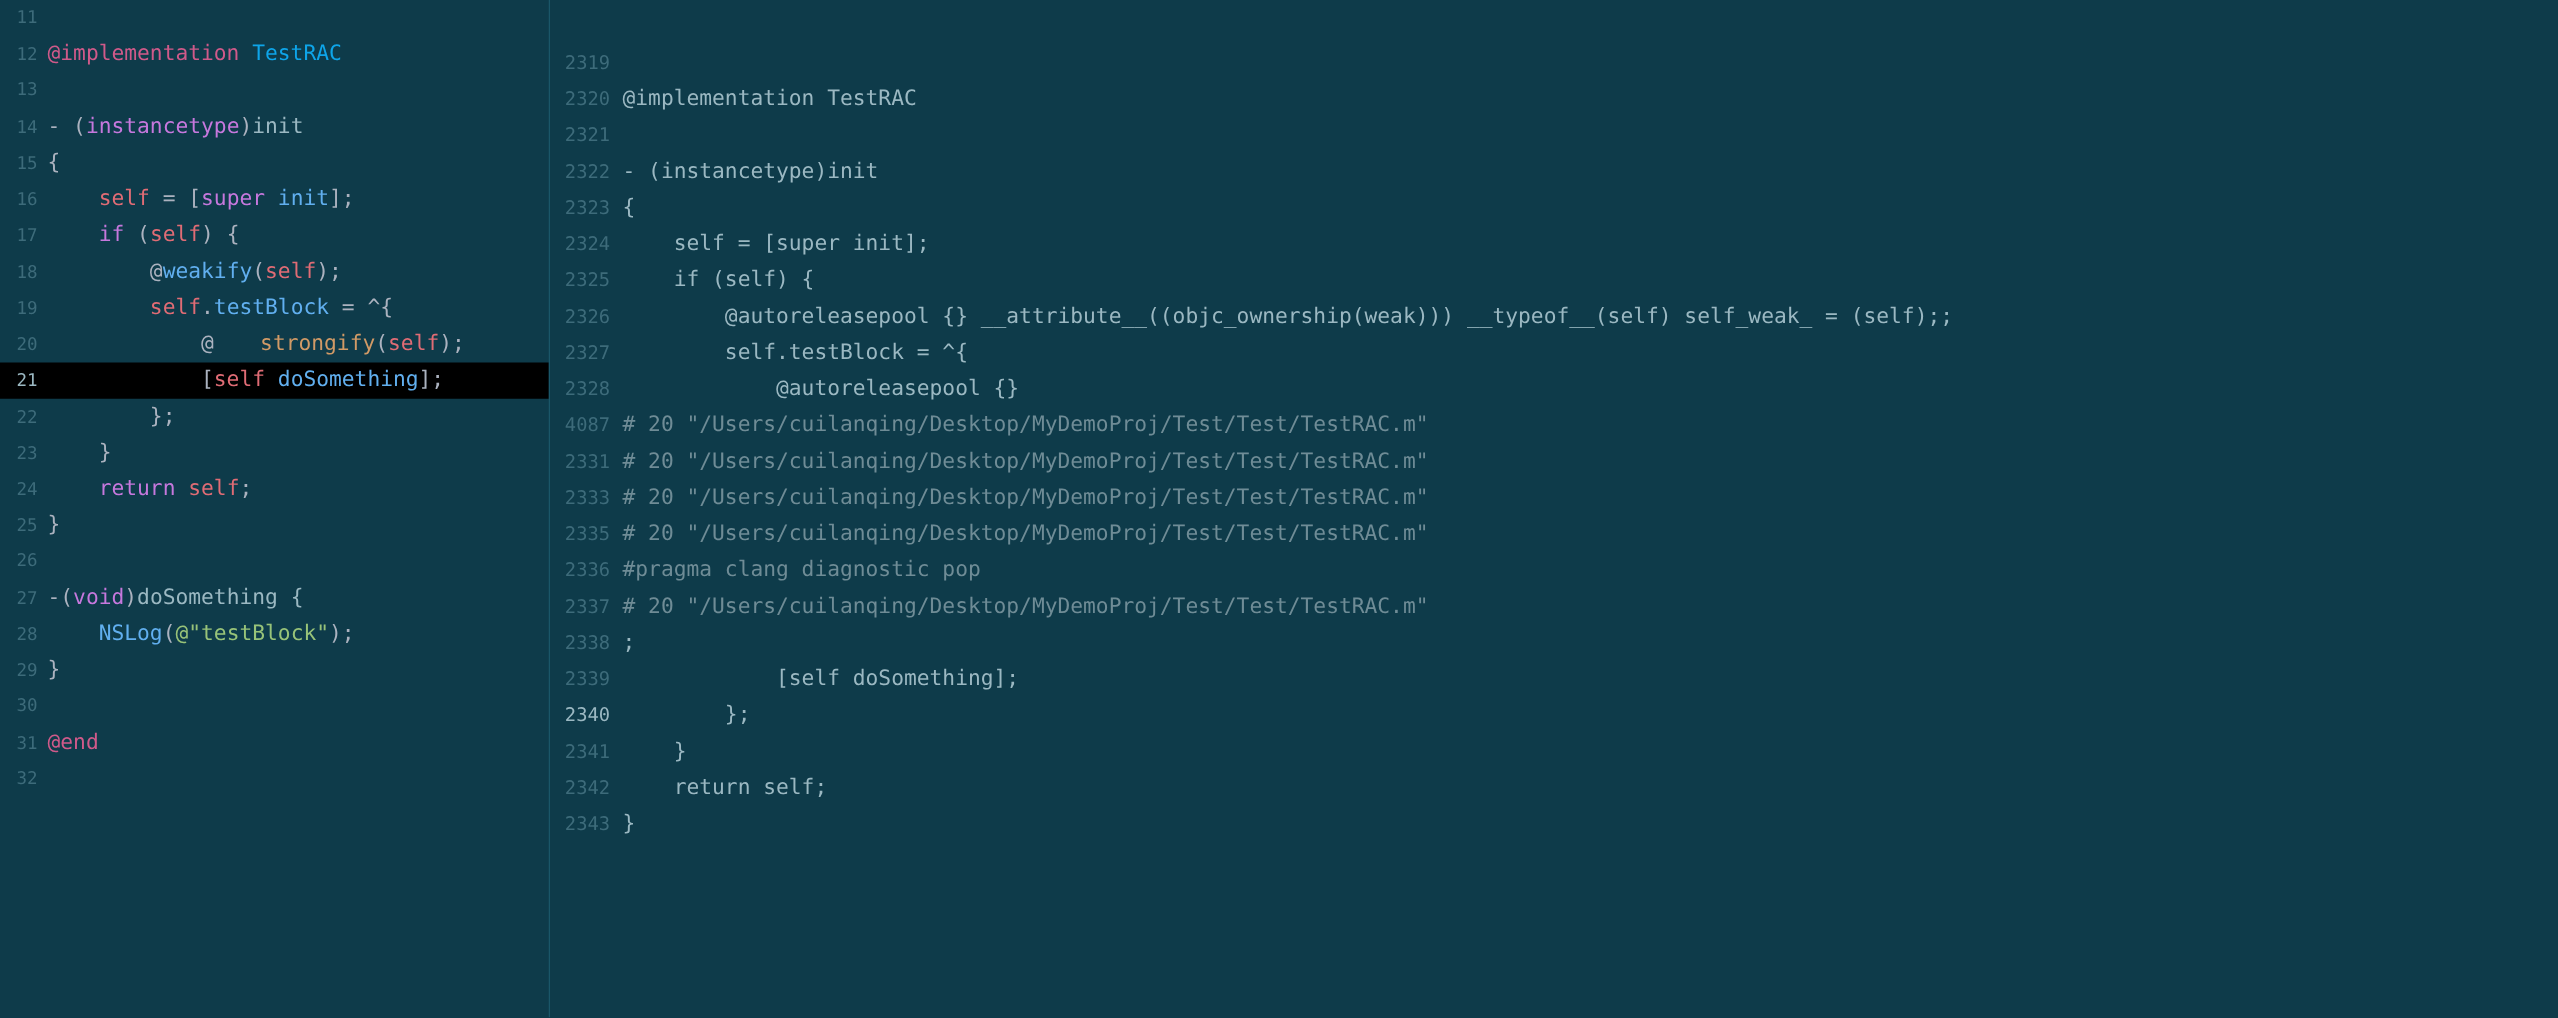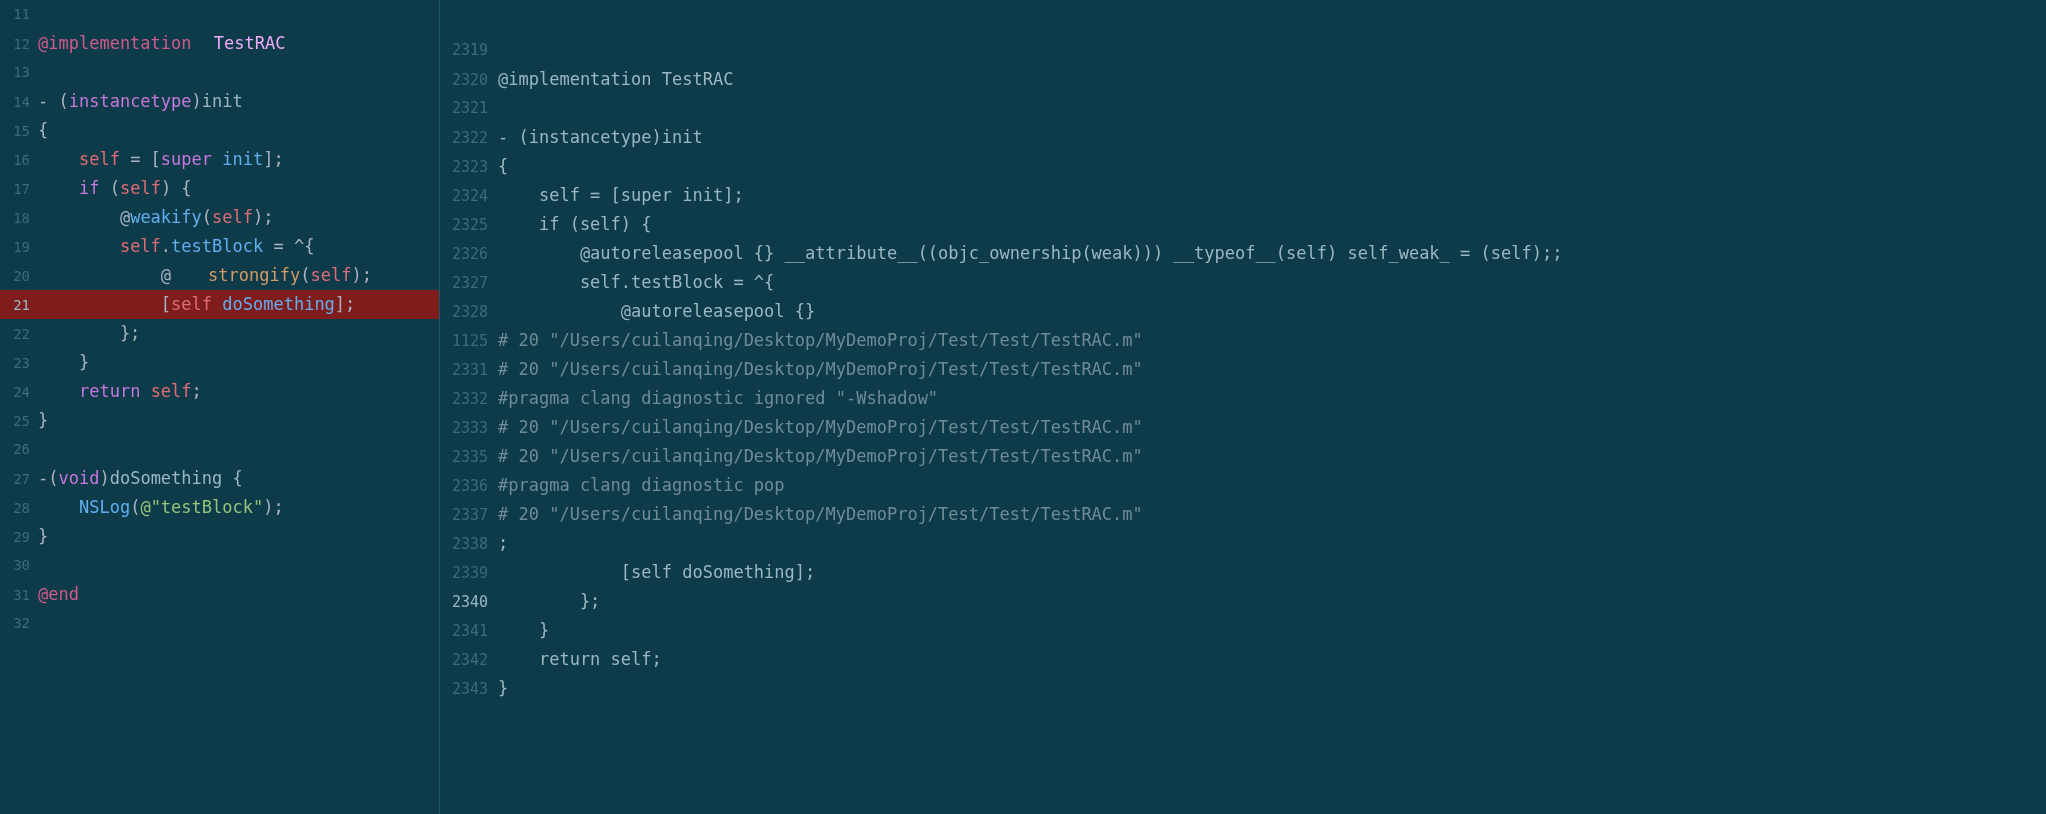--- a/index.html
+++ b/index.html
@@ -25,21 +25,21 @@
   .pane-right {
     flex: 1;
     margin-top: 36px;
   }
   .line {
     display: flex;
     align-items: baseline;
     white-space: pre;
     height: 29px;
   }
-  .line.active-left { background: #7f1d1d; }
+  .line.active-left { background: #000000; }
   .gutter {
     display: inline-block;
     width: 38px;
     text-align: right;
     padding-right: 8px;
     color: #3d6b7a;
     font-size: 14px;
     user-select: none;
     flex-shrink: 0;
   }
@@ -52,21 +52,21 @@
     color: #3d6b7a;
     font-size: 15px;
     user-select: none;
     flex-shrink: 0;
   }
   .gutter-r.curr { color: #9bb8c2; }
   .code { flex: 1; }
   
   .c-kw   { color: #c678dd; } 
   .c-at   { color: #d05a8a; } 
-  .c-id   { color: #f0abfc; margin-left: 12px; } 
+  .c-id   { color: #0ea5e9; } 
   .c-fn   { color: #61afef; } 
   .c-self { color: #e06c75; } 
   .c-str  { color: #98c379; } 
   .c-op   { color: #abb2bf; }
   .c-pl   { color: #9bb8c2; } 
   .c-dim  { color: #6f8c96; } 
   .c-strongify { color: #d19a66; margin-left: 37px; }
 </style>
 </head>
 <body>
@@ -99,23 +99,22 @@
     <div class="line"><span class="gutter-r">2319</span><span class="code"></span></div>
     <div class="line"><span class="gutter-r">2320</span><span class="code"><span class="c-pl">@implementation TestRAC</span></span></div>
     <div class="line"><span class="gutter-r">2321</span><span class="code"></span></div>
     <div class="line"><span class="gutter-r">2322</span><span class="code"><span class="c-pl">- (instancetype)init</span></span></div>
     <div class="line"><span class="gutter-r">2323</span><span class="code"><span class="c-pl">{</span></span></div>
     <div class="line"><span class="gutter-r">2324</span><span class="code"><span class="c-pl">    self = [super init];</span></span></div>
     <div class="line"><span class="gutter-r">2325</span><span class="code"><span class="c-pl">    if (self) {</span></span></div>
     <div class="line"><span class="gutter-r">2326</span><span class="code"><span class="c-pl">        @autoreleasepool {} __attribute__((objc_ownership(weak))) __typeof__(self) self_weak_ = (self);;</span></span></div>
     <div class="line"><span class="gutter-r">2327</span><span class="code"><span class="c-pl">        self.testBlock = ^{</span></span></div>
     <div class="line"><span class="gutter-r">2328</span><span class="code"><span class="c-pl">            @autoreleasepool {}</span></span></div>
-    <div class="line"><span class="gutter-r">1125</span><span class="code"><span class="c-dim"># 20 "/Users/cuilanqing/Desktop/MyDemoProj/Test/Test/TestRAC.m"</span></span></div>
+    <div class="line"><span class="gutter-r">4087</span><span class="code"><span class="c-dim"># 20 "/Users/cuilanqing/Desktop/MyDemoProj/Test/Test/TestRAC.m"</span></span></div>
     <div class="line"><span class="gutter-r">2331</span><span class="code"><span class="c-dim"># 20 "/Users/cuilanqing/Desktop/MyDemoProj/Test/Test/TestRAC.m"</span></span></div>
-    <div class="line"><span class="gutter-r">2332</span><span class="code"><span class="c-dim">#pragma clang diagnostic ignored "-Wshadow"</span></span></div>
     <div class="line"><span class="gutter-r">2333</span><span class="code"><span class="c-dim"># 20 "/Users/cuilanqing/Desktop/MyDemoProj/Test/Test/TestRAC.m"</span></span></div>
     <div class="line"><span class="gutter-r">2335</span><span class="code"><span class="c-dim"># 20 "/Users/cuilanqing/Desktop/MyDemoProj/Test/Test/TestRAC.m"</span></span></div>
     <div class="line"><span class="gutter-r">2336</span><span class="code"><span class="c-dim">#pragma clang diagnostic pop</span></span></div>
     <div class="line"><span class="gutter-r">2337</span><span class="code"><span class="c-dim"># 20 "/Users/cuilanqing/Desktop/MyDemoProj/Test/Test/TestRAC.m"</span></span></div>
     <div class="line"><span class="gutter-r">2338</span><span class="code"><span class="c-pl">;</span></span></div>
     <div class="line"><span class="gutter-r">2339</span><span class="code"><span class="c-pl">            [self doSomething];</span></span></div>
     <div class="line"><span class="gutter-r curr">2340</span><span class="code"><span class="c-pl">        };</span></span></div>
     <div class="line"><span class="gutter-r">2341</span><span class="code"><span class="c-pl">    }</span></span></div>
     <div class="line"><span class="gutter-r">2342</span><span class="code"><span class="c-pl">    return self;</span></span></div>
     <div class="line"><span class="gutter-r">2343</span><span class="code"><span class="c-pl">}</span></span></div>

